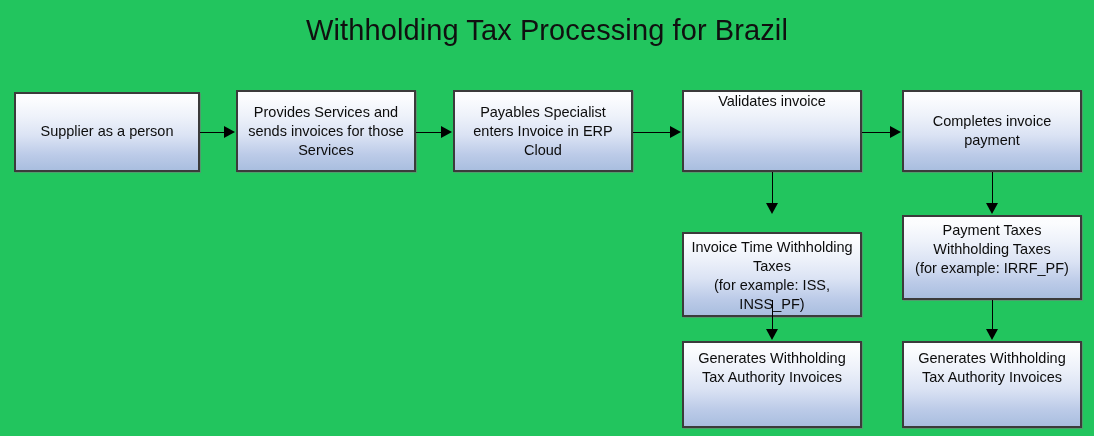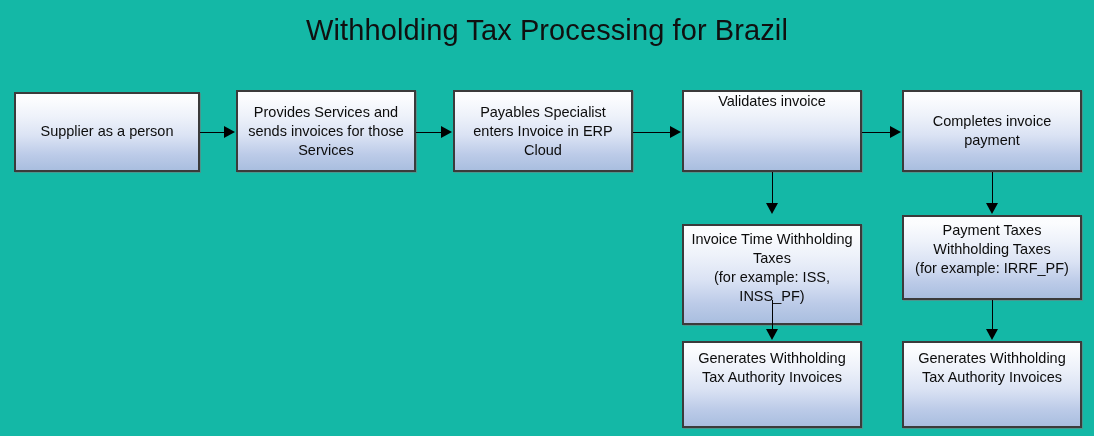--- a/index.html
+++ b/index.html
@@ -9,21 +9,21 @@
     background: #ffffff;
   }
   body {
     font-family: "Liberation Sans", "DejaVu Sans", sans-serif;
     color: #000000;
   }
   #canvas {
     position: relative;
     width: 1094px;
     height: 436px;
-    background: #14b8a6;
+    background: #22c55e;
     overflow: hidden;
   }
   
   #diagram-title {
     position: absolute;
     left: 0;
     top: 14px;
     width: 1094px;
     text-align: center;
     font-size: 29px;
@@ -120,21 +120,21 @@
   </div>
 
   <div class="node" style="left:682px; top:90px; width:180px; height:82px; padding-top:0;">
     <span class="node-label">Validates invoice</span>
   </div>
 
   <div class="node" style="left:902px; top:90px; width:180px; height:82px; padding-top:20px;">
     <span class="node-label">Completes invoice payment</span>
   </div>
 
-  <div class="node" style="left:682px; top:224px; width:180px; height:101px; padding-top:4px;">
+  <div class="node" style="left:682px; top:232px; width:180px; height:85px; padding-top:4px;">
     <span class="node-label">Invoice Time Withholding Taxes
 (for example: ISS, INSS_PF)</span>
   </div>
 
   <div class="node" style="left:902px; top:215px; width:180px; height:85px; padding-top:4px;">
     <span class="node-label">Payment Taxes Withholding Taxes
 (for example: IRRF_PF)</span>
   </div>
 
   <div class="node" style="left:682px; top:341px; width:180px; height:87px; padding-top:6px;">

